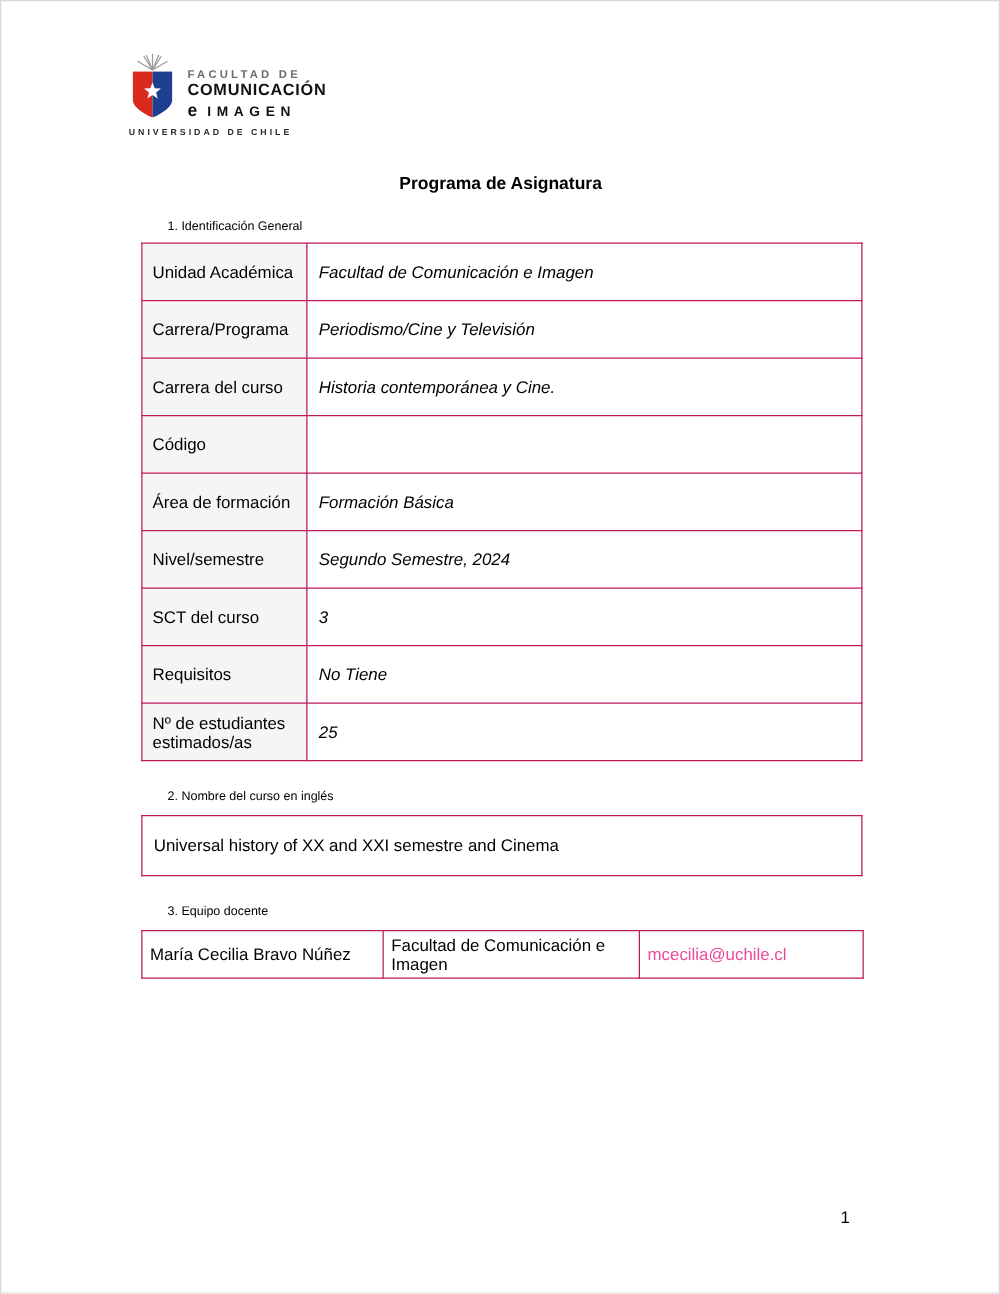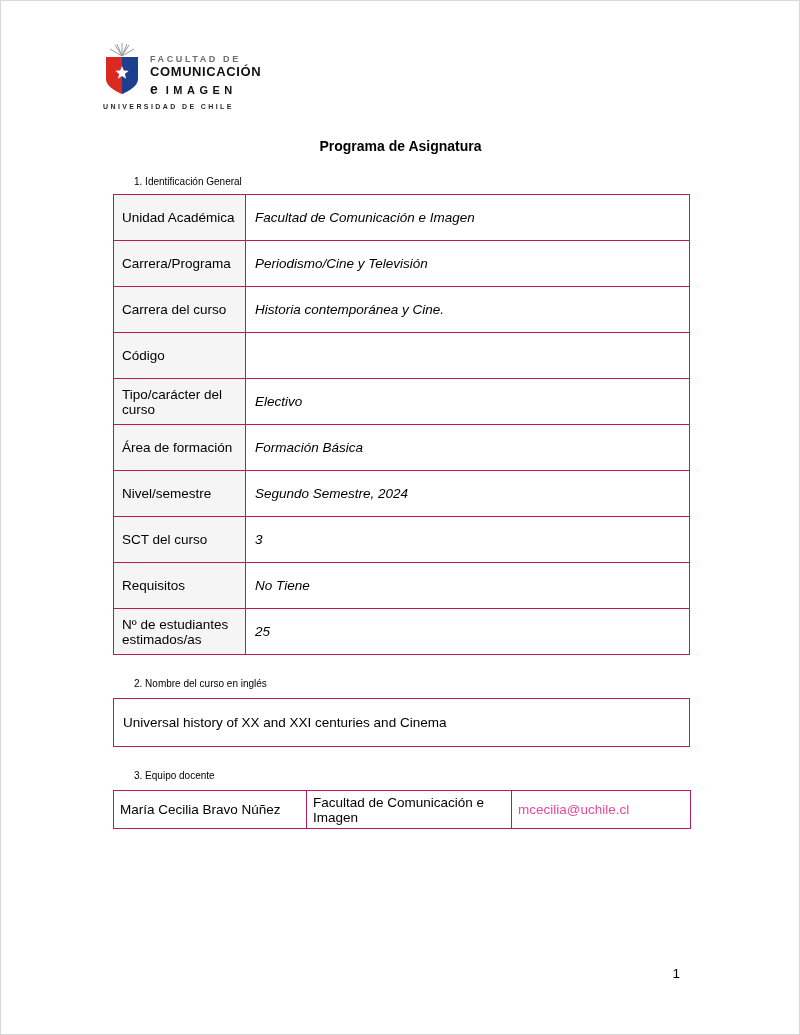--- a/index.html
+++ b/index.html
@@ -108,24 +108,20 @@
     </tr>
     <tr>
       <td class="lbl">Carrera del curso</td>
       <td class="val">Historia contemporánea y Cine.</td>
     </tr>
     <tr>
       <td class="lbl">Código</td>
       <td class="val"></td>
     </tr>
     <tr>
-      <td class="lbl">Tipo/carácter del curso</td>
-      <td class="val">Electivo</td>
-    </tr>
-    <tr>
       <td class="lbl">Área de formación</td>
       <td class="val">Formación Básica</td>
     </tr>
     <tr>
       <td class="lbl">Nivel/semestre</td>
       <td class="val">Segundo Semestre, 2024</td>
     </tr>
     <tr>
       <td class="lbl">SCT  del curso</td>
       <td class="val">3</td>
@@ -139,21 +135,21 @@
       <td class="val">25</td>
     </tr>
   </tbody>
     </table>
 
   <div class="sec-heading">2. Nombre del curso en inglés</div>
 
   <table class="t2">
     <tbody>
         <tr>
-      <td>Universal history of XX and XXI centuries and Cinema</td>
+      <td>Universal history of XX and XXI semestre and Cinema</td>
     </tr>
   </tbody>
     </table>
 
   <div class="sec-heading">3. Equipo docente</div>
 
   <table class="t3">
     <tbody>
     <tr>
       <td class="c1">María Cecilia Bravo Núñez</td>

